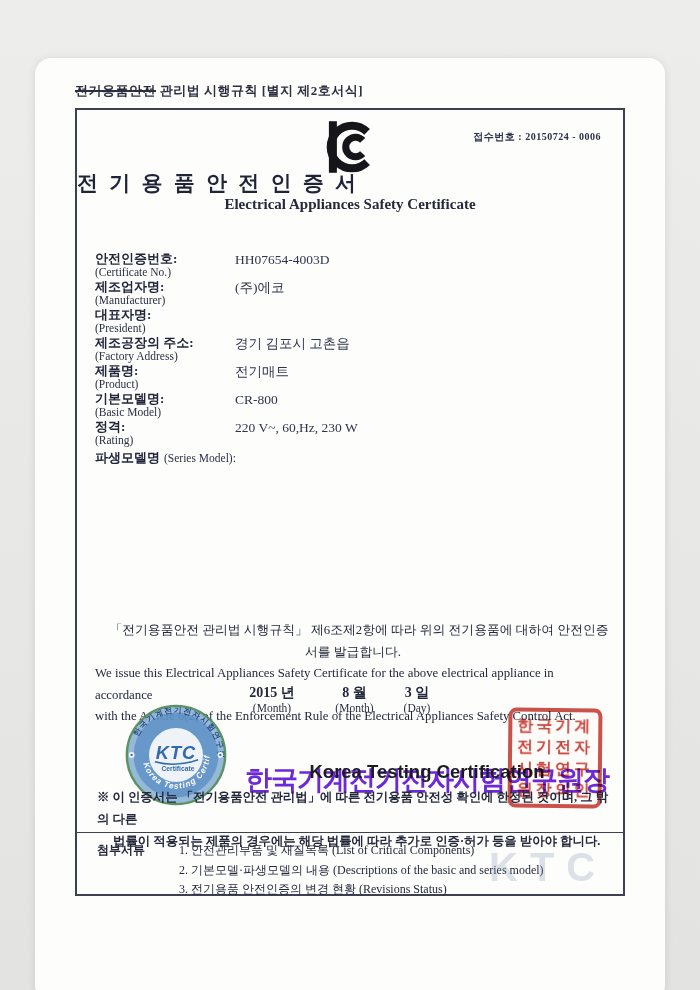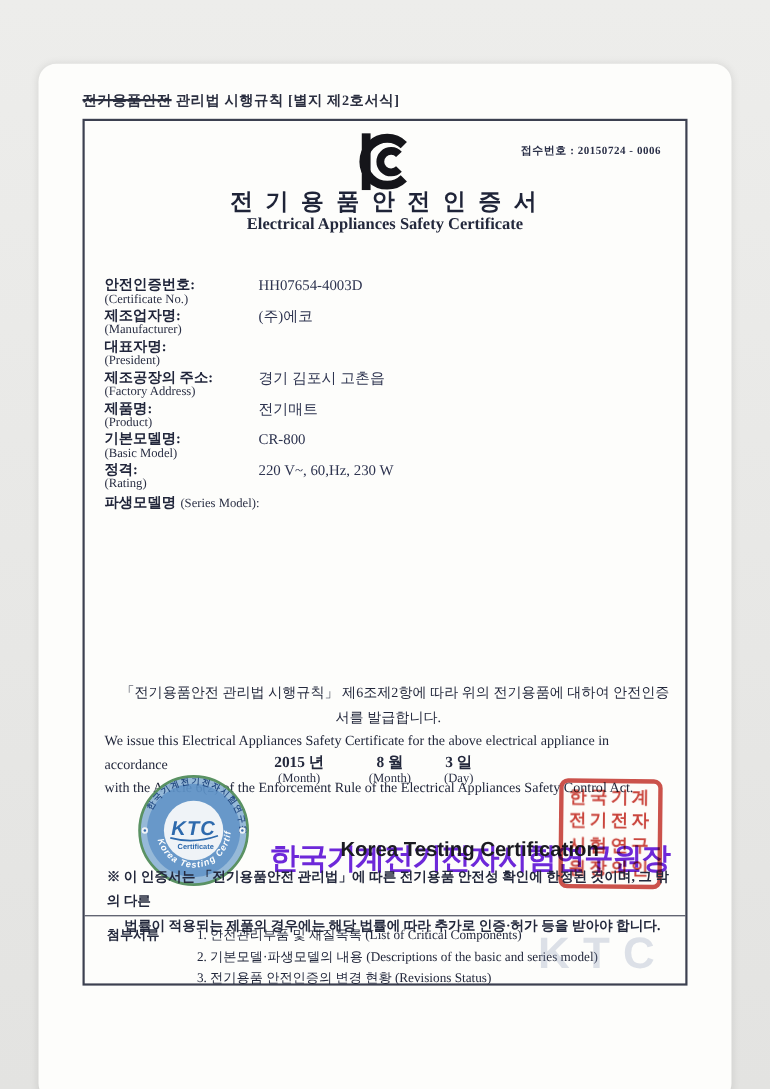--- a/index.html
+++ b/index.html
@@ -23,21 +23,21 @@
   .cert {
     position:absolute; left:40px; top:50px; width:550px; height:788px;
     border:2px solid #3c4050; background:transparent;
   }
   .kc-logo { position:absolute; left:243px; top:6px; width:64px; height:62px; }
   .receipt {
     position:absolute; right:22px; top:20px; font-size:10px; font-weight:600;
     color:#2b3048; letter-spacing:0.5px;
   }
   .title-ko {
-    position:absolute; left:0; top:59px; width:100%; text-align:center;
+    position:absolute; left:0; top:59px; width:100%; text-align:left;
     font-size:21px; font-weight:700; letter-spacing:3px; color:#1f2438;
   }
   .title-en {
     position:absolute; left:0; top:86px; width:100%; text-align:center;
     font-size:15px; font-weight:600; color:#23283c;
   }
   .field { position:absolute; left:18px; width:520px; height:28px; }
   .f-label { font-size:13px; font-weight:700; color:#20253a; line-height:14px; }
   .f-eng { font-size:11.5px; color:#2a2f44; line-height:13px; }
   .f-value { position:absolute; left:140px; top:0; font-size:13.5px; color:#2e3450; line-height:15px; }

